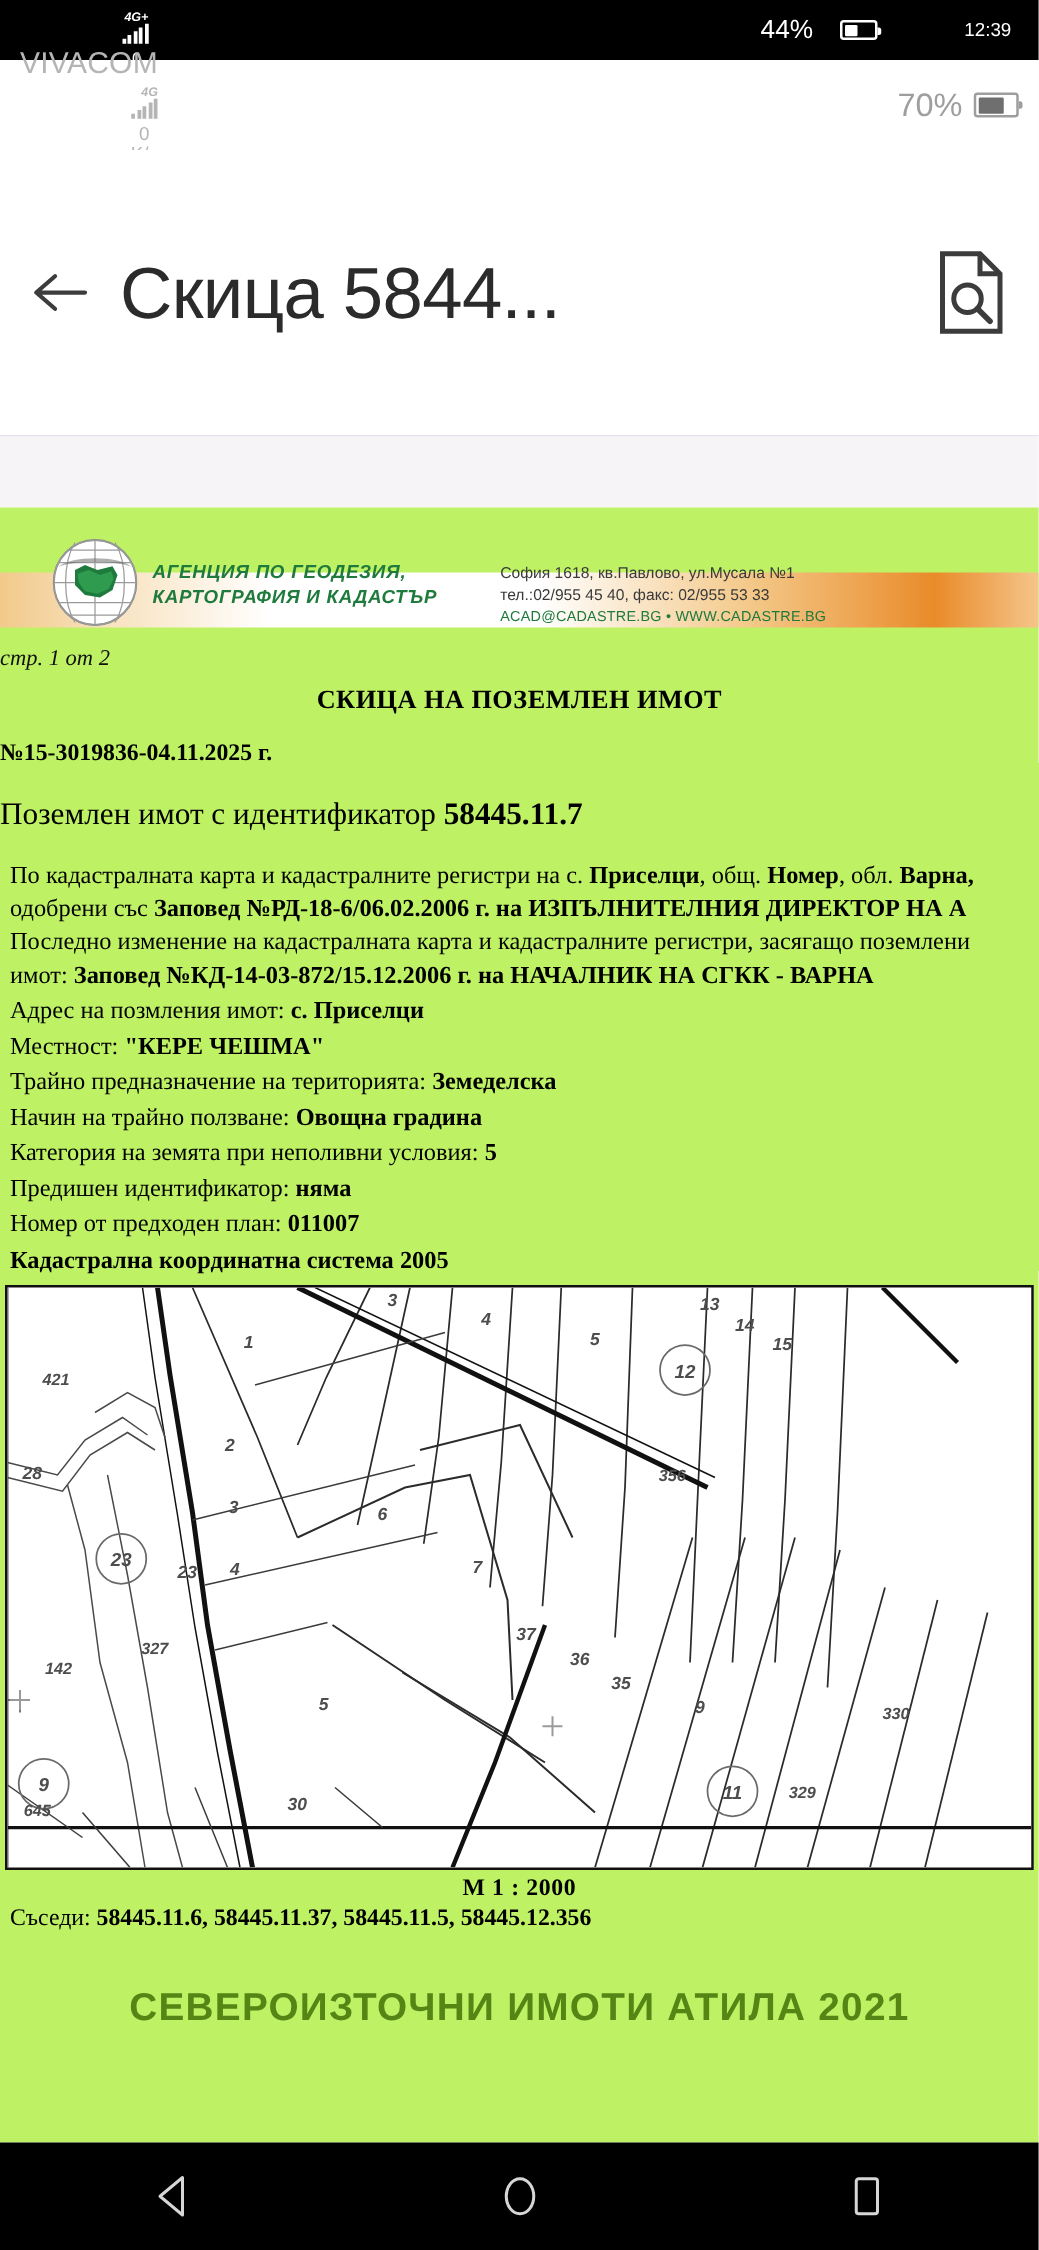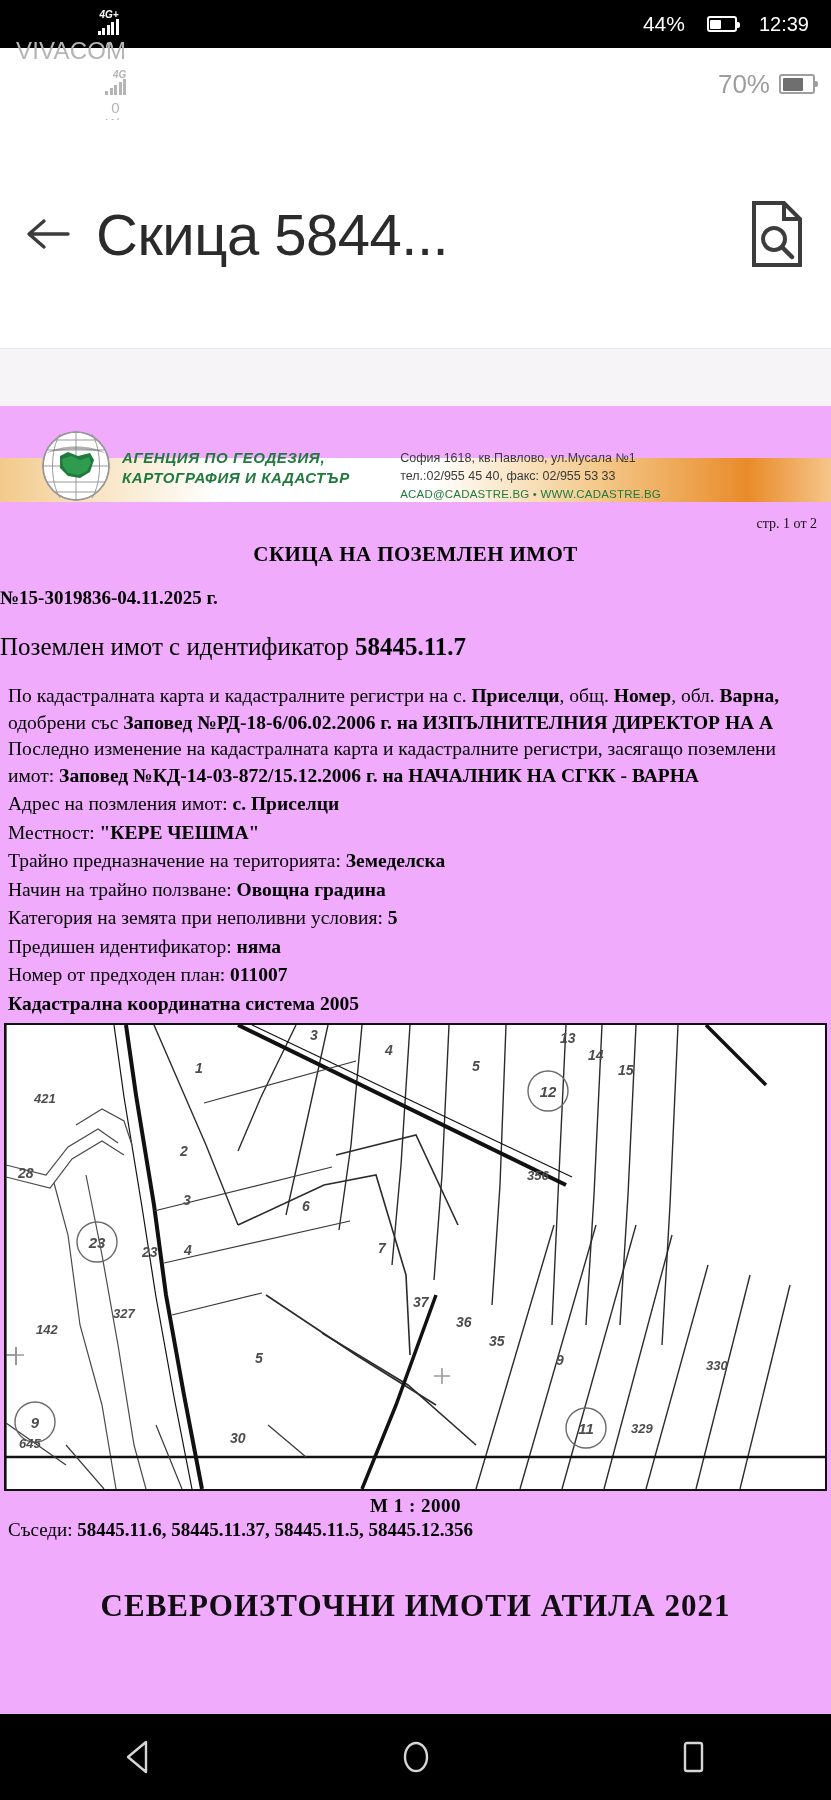--- a/index.html
+++ b/index.html
@@ -27,21 +27,21 @@
   .sb-bars i:nth-child(1) { height: 4px; }
   .sb-bars i:nth-child(2) { height: 7px; }
   .sb-bars i:nth-child(3) { height: 10px; }
   .sb-bars i:nth-child(4) { height: 13px; }
   .sb-bars i:nth-child(5) { height: 16px; }
   .sb-speed { display: flex; flex-direction: column; align-items: center; line-height: 1.05; font-size: 13px; margin-left: 4px; }
   .sb-right { display: flex; align-items: center; gap: 22px; font-size: 21px; }
   .batt { position: relative; width: 30px; height: 16px; border: 2px solid #fff; border-radius: 3px; display: flex; align-items: center; padding: 1.5px; }
   .batt::after { content: ""; position: absolute; right: -5px; top: 4px; width: 3px; height: 6px; background: #fff; border-radius: 0 2px 2px 0; }
   .batt .fill { height: 100%; background: #fff; border-radius: 1px; }
-  .sb-clock { font-size: 20px; }
+  .sb-clock { font-size: 15px; margin-left: 47px; }
 
   
   .appstatus {
     position: absolute; top: 48px; left: 0; width: 831px; height: 72px;
     background: #ffffff; color: #b7b7b7;
     display: flex; align-items: center; justify-content: space-between;
     padding: 0 16px;
   }
   .appstatus .sb-carrier { font-size: 24px; color: #b5b5b5; }
   .appstatus .sb-bars i { background: #b5b5b5; }
@@ -70,21 +70,21 @@
   
   .sheet-gap {
     position: absolute; top: 348px; left: 0; width: 831px; height: 58px;
     background: #f6f4f7;
   }
   .sheet-gap .line-top { position: absolute; top: 0; left: 0; right: 0; height: 1px; background: #e7e3ea; }
 
   
   .doc {
     position: absolute; top: 406px; left: 0; width: 831px; height: 1308px;
-    background: #f0abfc;
+    background: #bef264;
     font-family: "Liberation Serif", serif;
     overflow: hidden;
   }
 
   
   .letterhead { position: relative; height: 104px; }
   .lh-band {
     position: absolute; left: 0; top: 52px; width: 831px; height: 44px;
     background: linear-gradient(90deg,#f2c98a 0%,#f7ddb4 8%,#ffffff 26%,#ffffff 52%,#f4c98a 72%,#e98b2a 90%,#f5c58b 100%);
   }
@@ -96,22 +96,22 @@
     letter-spacing: .6px;
   }
   .lh-contact {
     position: absolute; right: 170px; top: 44px; text-align: left;
     font-family: "Liberation Sans", sans-serif; font-size: 12.5px;
     color: #3a3a3a; line-height: 1.42;
   }
   .lh-contact .www { color: #1f7a3d; font-size: 11.5px; letter-spacing: .2px; }
 
   .pagenum {
-    text-align: right; padding: 6px 14px 0 0;
-    font-size: 14px; color: #111;
+    text-align: left; padding: 6px 14px 0 0;
+    font-size: 18px; color: #111; font-style: italic;
   }
   .doc-title {
     text-align: center; font-weight: 700; font-size: 21px;
     letter-spacing: .4px; margin-top: 10px; color: #000;
   }
   .doc-subtitle {
     font-weight: 700; font-size: 19px; margin-top: 20px; color: #000;
   }
   .doc-ident {
     font-size: 25px; margin-top: 24px; color: #000;
@@ -137,23 +137,23 @@
   }
   .neighbors {
     font-size: 19px; color: #000; padding-left: 8px; margin-top: 2px; white-space: nowrap;
   }
   .neighbors b { font-weight: 700; }
 
   
   .watermark {
     position: absolute; left: 0; right: 0; top: 1588px;
     text-align: center;
-    font-family: Liberation Serif, serif;
+    font-family: Liberation Sans, sans-serif;
     font-weight: 700; font-size: 31px; letter-spacing: 1px;
-    color: #000000; opacity: .92;
+    color: #4d7c0f; opacity: .92;
     white-space: nowrap;
     pointer-events: none;
   }
 
   
   .navbar {
     position: absolute; bottom: 0; left: 0; width: 831px; height: 86px;
     background: #000;
     display: flex; align-items: center; justify-content: space-around;
   }

